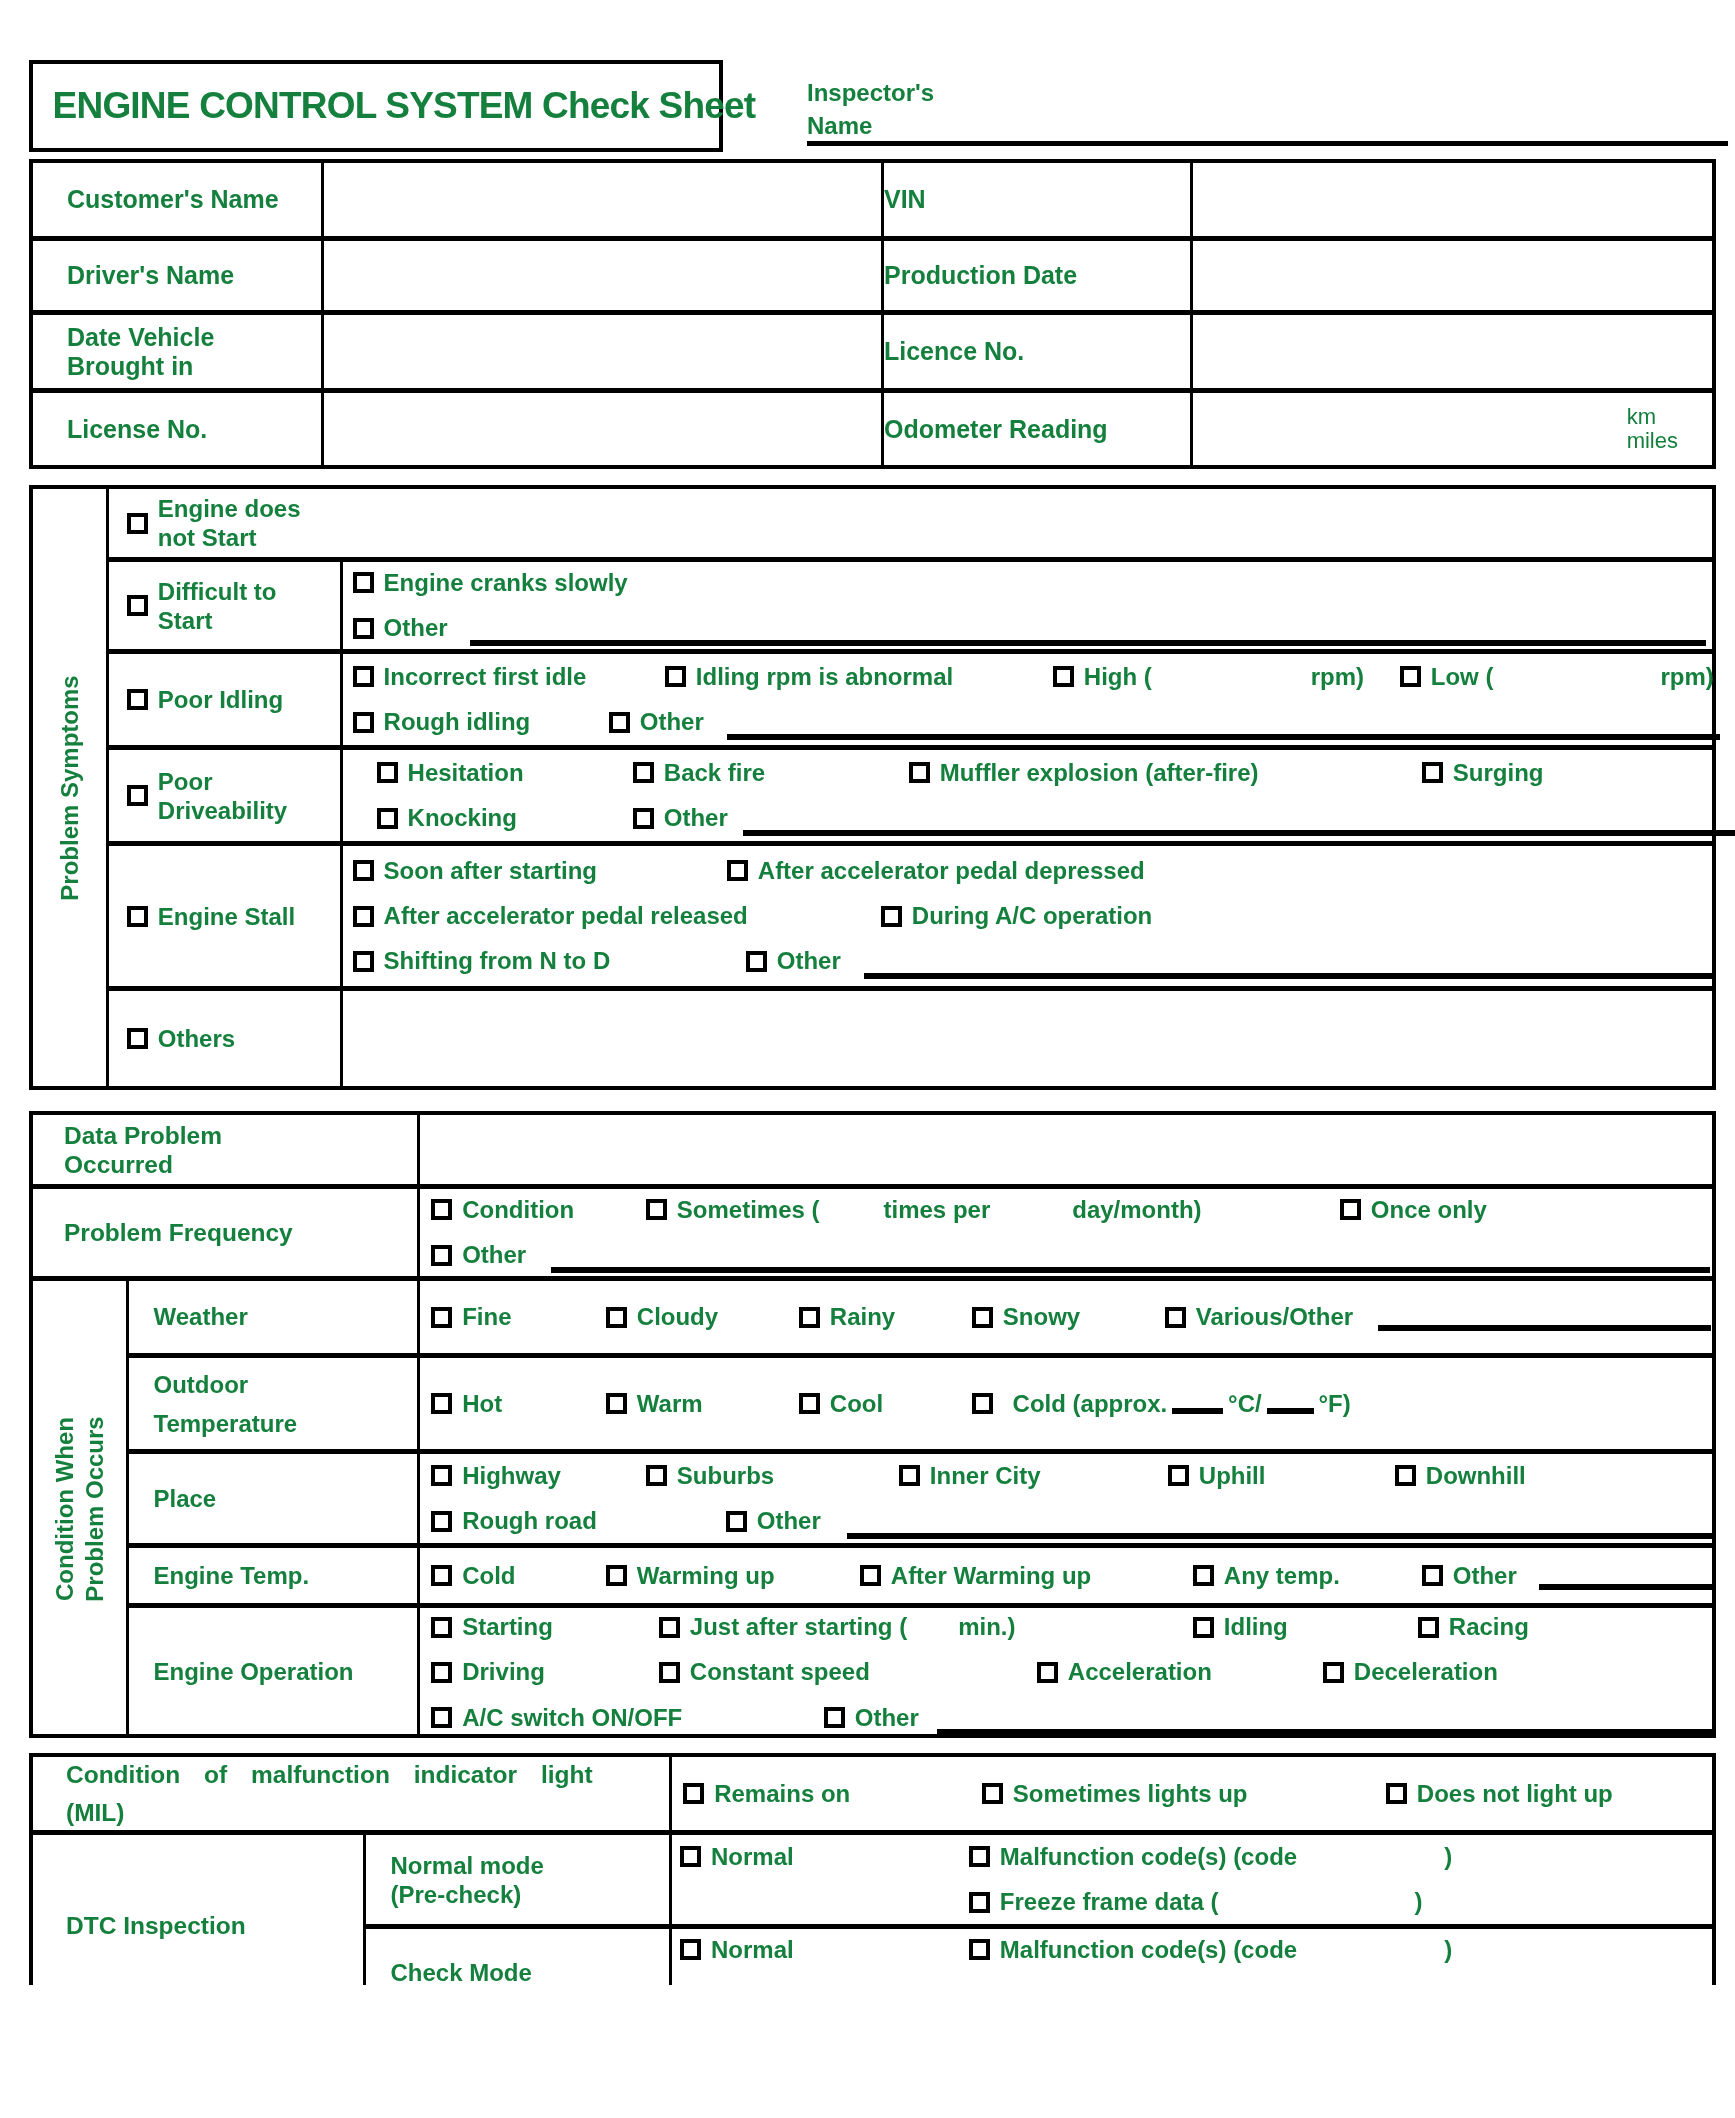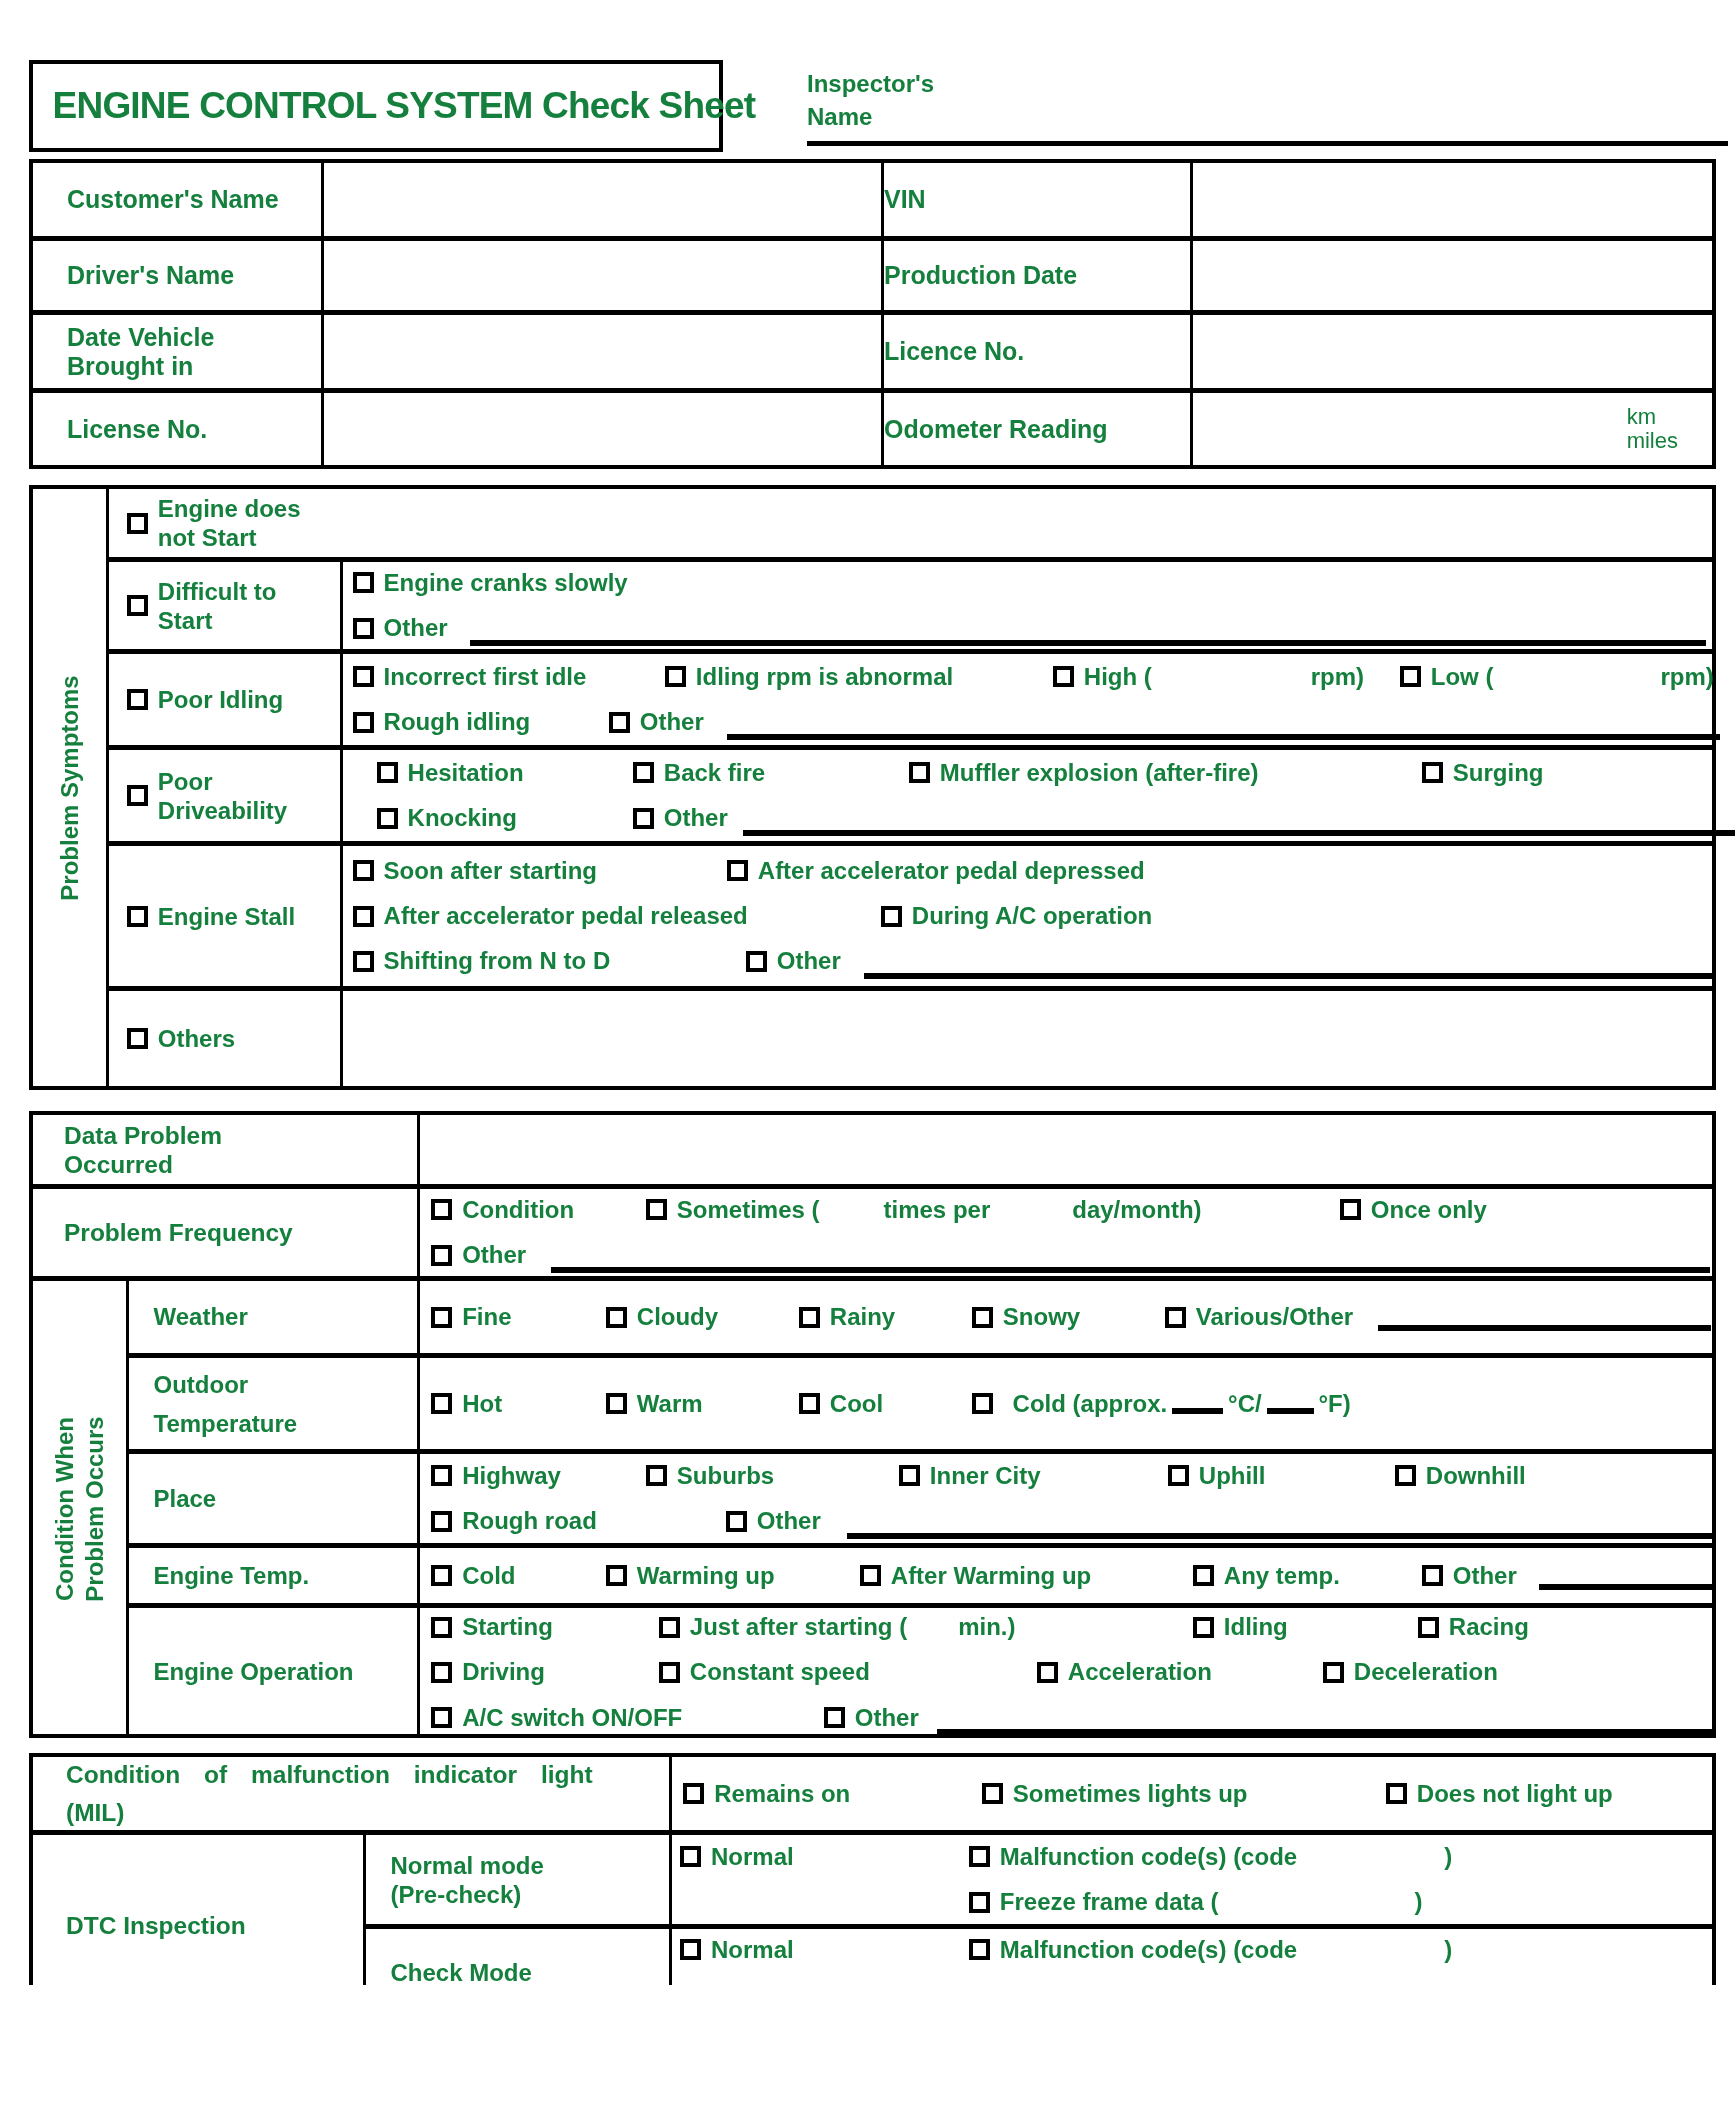--- a/index.html
+++ b/index.html
@@ -9,21 +9,21 @@
   .abs{position:absolute;}
   
   .tbl{position:absolute;box-sizing:border-box;border:4.9px solid #000;display:grid;background:#fff;}
   .cell{box-sizing:border-box;position:relative;display:flex;align-items:center;}
   .bt{border-top:5.7px solid #000;}
   .bl{border-left:3.3px solid #000;}
   
   .titlebox{left:29px;top:60px;width:694px;height:92px;border:4.1px solid #000;
             box-sizing:border-box;display:flex;align-items:center;padding-left:19.6px;}
   .titlebox span{font-size:37px;letter-spacing:-0.8px;white-space:nowrap;}
-  .insp{left:807px;top:67px;line-height:33px;}
+  .insp{left:807px;top:76px;line-height:33px;}
   .inspline{left:807px;top:141px;width:921px;height:0;border-bottom:5.7px solid #000;}
   
   .lab{padding-left:34px;font-size:25px;line-height:29px;}
   .lab2{font-size:25px;line-height:29px;}
   .lab span,.lab2 span,.catlab span{display:block;}
   .units{margin-left:auto;padding-right:34px;font-weight:normal;font-size:22px;
          line-height:24.5px;}
   
   .vcell{display:flex;align-items:center;justify-content:center;}
   .vtext{transform:rotate(-90deg);white-space:nowrap;text-align:center;line-height:30px;font-size:24px;}

